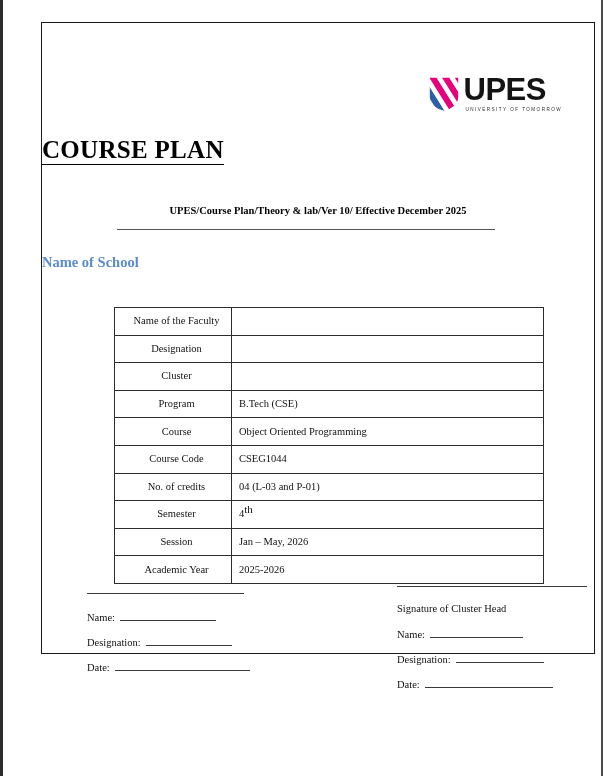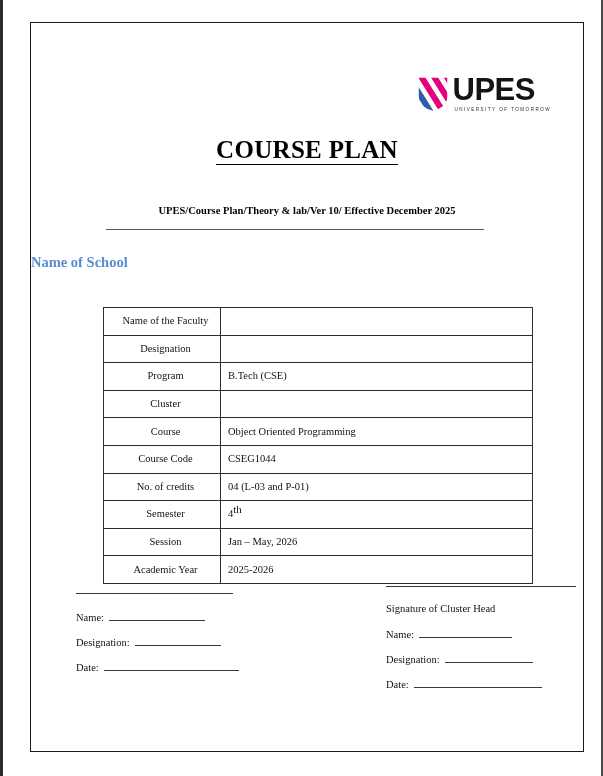--- a/index.html
+++ b/index.html
@@ -25,24 +25,24 @@
   .edge-strip-right {
     position: absolute;
     right: 0; top: 0;
     width: 2px; height: 776px;
     background: #4a4a4a;
   }
 
   
   .page-sheet {
     position: absolute;
-    left: 30px;
+    left: 41px;
     top: 22px;
     width: 554px;
-    height: 730px;
+    height: 632px;
     background: #ffffff;
     border: 1.3px solid #1a1a1a;
     box-sizing: border-box;
     padding-left: 42px;
   }
 
   .page-inner {
     position: absolute;
     left: 0; top: 0;
     width: 100%; height: 100%;
@@ -84,21 +84,20 @@
     margin-left: 2px;
     white-space: nowrap;
   }
 
   
   .doc-title {
     position: absolute;
     top: 113px;
     left: 0;
     width: 100%;
-    text-align: center;
     font-size: 25px;
     font-weight: bold;
     color: #000000;
     letter-spacing: 0.3px;
   }
   .doc-title span {
     border-bottom: 1.6px solid #000;
     padding-bottom: 1px;
   }
 
@@ -252,26 +251,26 @@
       <tbody>
         <tr>
           <td class="label-cell">Name of the Faculty</td>
           <td class="value-cell"></td>
         </tr>
         <tr>
           <td class="label-cell">Designation</td>
           <td class="value-cell"></td>
         </tr>
         <tr>
+          <td class="label-cell">Cluster</td>
+          <td class="value-cell"></td>
+        </tr>
+        <tr>
           <td class="label-cell">Program</td>
           <td class="value-cell">B.Tech (CSE)</td>
-        </tr>
-        <tr>
-          <td class="label-cell">Cluster</td>
-          <td class="value-cell"></td>
         </tr>
         <tr>
           <td class="label-cell">Course</td>
           <td class="value-cell">Object Oriented Programming</td>
         </tr>
         <tr>
           <td class="label-cell">Course Code</td>
           <td class="value-cell">CSEG1044</td>
         </tr>
         <tr>

